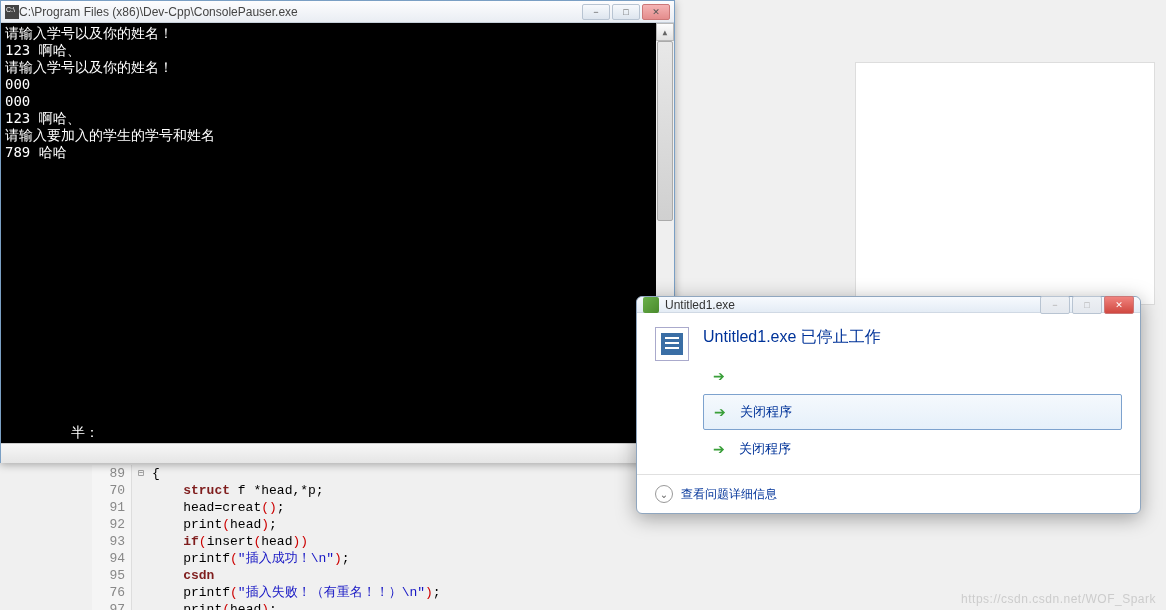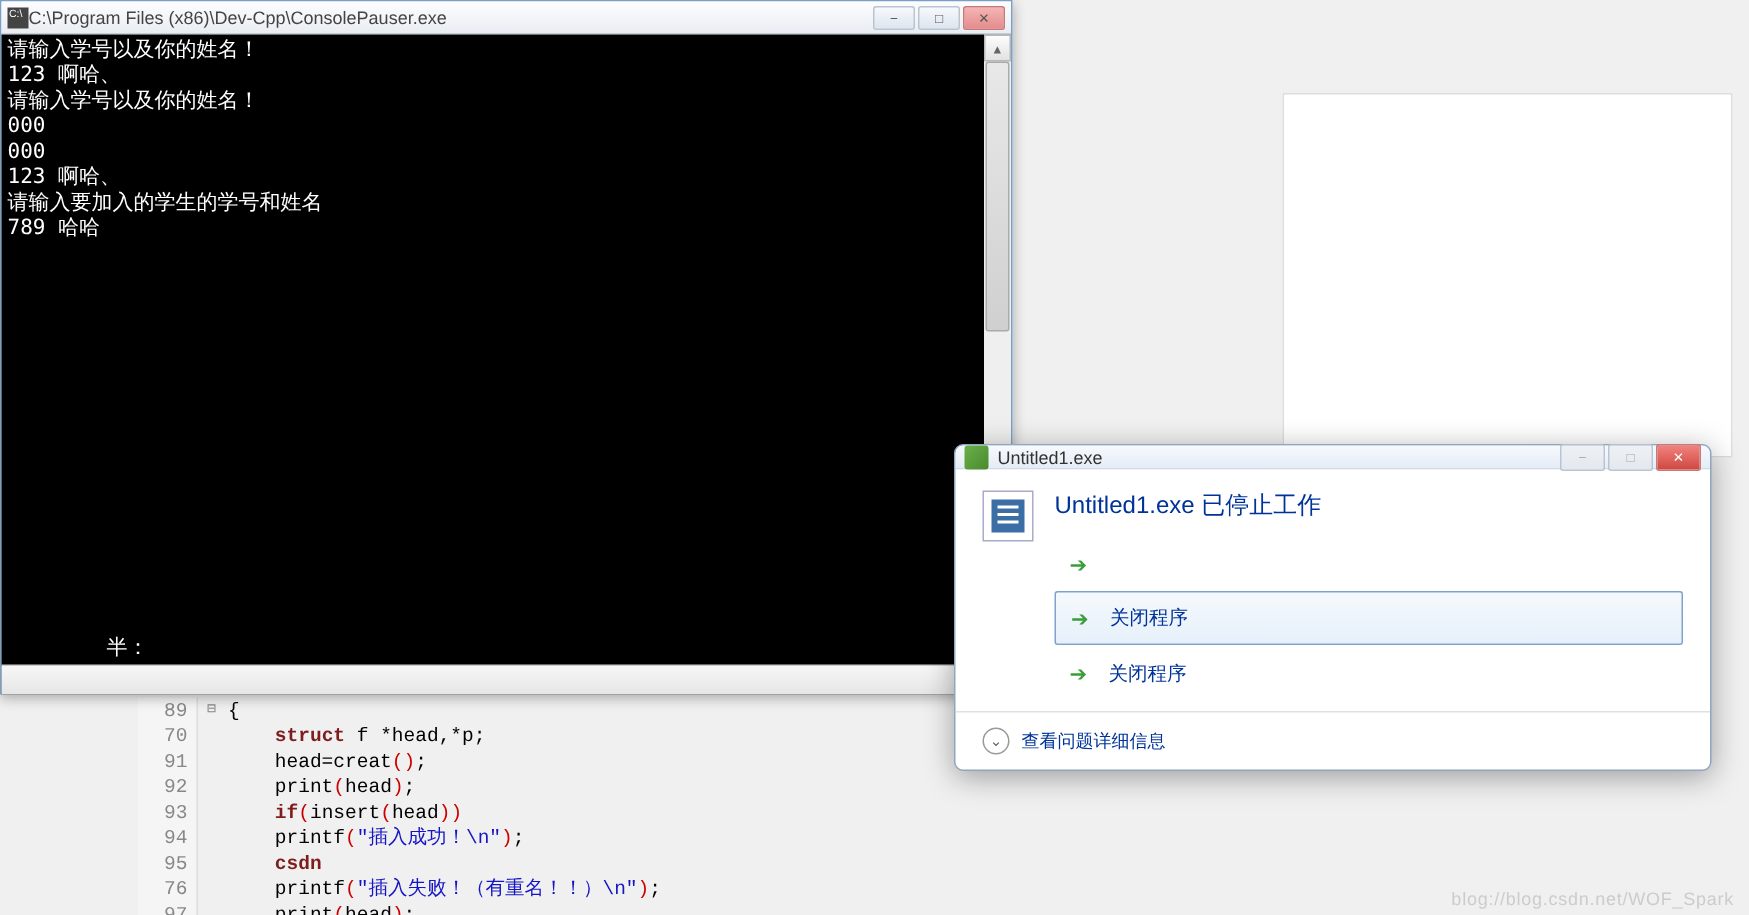--- a/index.html
+++ b/index.html
@@ -412,13 +412,13 @@
         <span>关闭程序</span>
       </div>
     </div>
   </div>
   <div class="dlg-footer">
     <span class="chevron-circle">⌄</span>
     <span>查看问题详细信息</span>
   </div>
 </div>
 
-<div class="watermark">blog://blog.csdn.net/WOF_Spark</div>
+<div class="watermark">https://csdn.csdn.net/WOF_Spark</div>
 
 </body></html>

